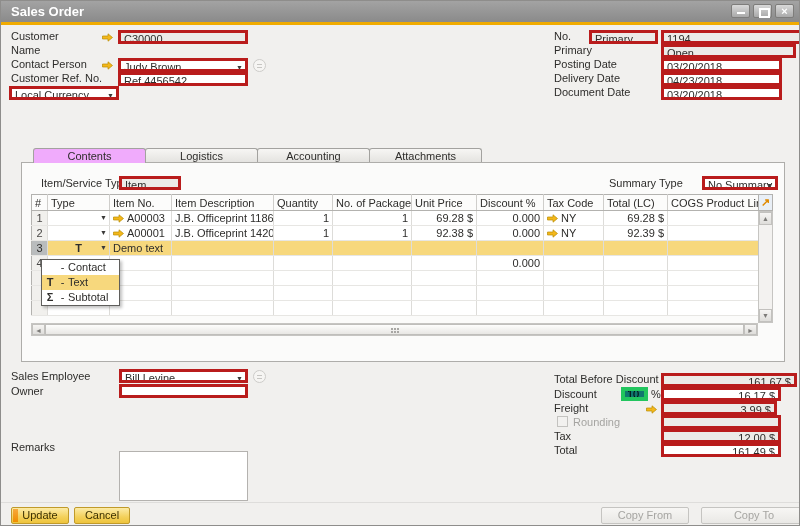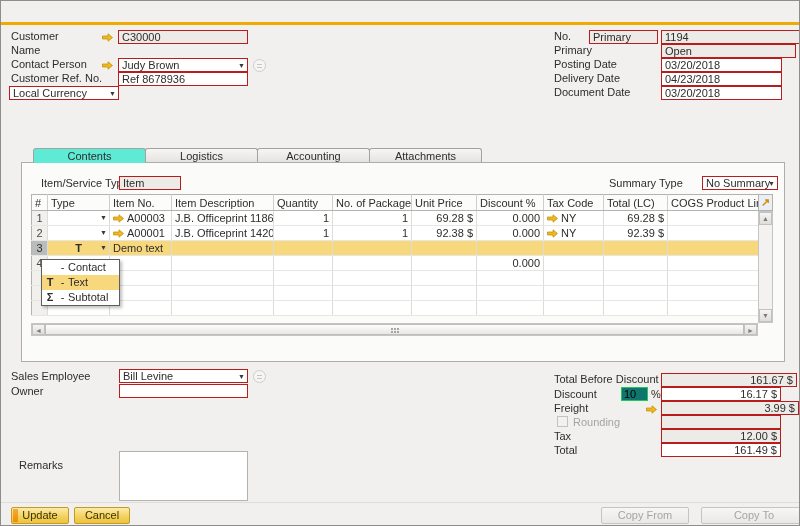--- a/index.html
+++ b/index.html
@@ -11,34 +11,34 @@
   .title{position:absolute;left:10px;top:0;line-height:21px;color:#ffffff;
        font-size:13px;font-weight:bold;}
   .winbtns{position:absolute;right:5px;top:3px;display:flex;gap:3px;}
   .wbtn{width:19px;height:14px;box-sizing:border-box;border:1px solid #7e7d7b;border-radius:2px;
        background:linear-gradient(#d9d9d9,#a9a9a9);position:relative;color:#fff;
        font-weight:bold;font-size:11px;text-align:center;line-height:12px;}
   .min-glyph{position:absolute;left:5px;bottom:3px;width:8px;height:2px;background:#fff;}
   .max-glyph{position:absolute;left:5px;top:3px;width:7px;height:6px;border:2px solid #fff;}
   .goldbar{position:absolute;left:0;top:21px;right:0;height:3px;background:#f0ab00;}
   .lbl{position:absolute;height:13px;line-height:13px;white-space:nowrap;}
-  .fld{position:absolute;height:14px;box-sizing:border-box;border:1px solid #b91c1c;
+  .fld{position:absolute;height:14px;box-sizing:border-box;border:3px solid #b91c1c;
        background:#fff;padding:0 3px;line-height:12px;white-space:nowrap;overflow:hidden;}
   .ro{background:#ecebe8;}
   .right{text-align:right;}
   .caret{position:absolute;right:2px;top:3px;font-size:7px;color:#3a3938;line-height:8px;}
   .circ{position:absolute;width:13px;height:13px;box-sizing:border-box;border:1px solid #cdccc9;
        border-radius:50%;background:#f6f5f3;}
   .circ::before,.circ::after{content:"";position:absolute;left:3px;width:5px;height:1px;background:#c7c6c3;}
   .circ::before{top:4px;} .circ::after{top:7px;}
   .tabs{position:absolute;left:32px;top:147px;display:flex;z-index:3;}
   .tab{width:113px;height:14px;box-sizing:border-box;border:1px solid #a3a29f;border-bottom:none;
        border-radius:3px 3px 0 0;background:linear-gradient(#f7f6f4,#e4e3e0);
        text-align:center;line-height:14px;margin-right:-1px;}
-  .tab.active{background:#5eead4;height:15px;z-index:4;position:relative;}
+  .tab.active{background:#f0abfc;height:15px;z-index:4;position:relative;}
   .panel{position:absolute;left:20px;top:161px;width:764px;height:200px;box-sizing:border-box;
        border:1px solid #aeadaa;background:#fbfbfa;}
   table.grid{position:absolute;left:30px;top:193px;width:727px;table-layout:fixed;
        border-collapse:collapse;font-size:11px;background:#fff;border:1px solid #b3b2af;}
   table.grid th{height:16px;box-sizing:border-box;border-right:1px solid #cfcecb;
        border-bottom:1px solid #b3b2af;background:#fcfcfb;font-weight:normal;text-align:left;
        padding:0 3px;white-space:nowrap;overflow:hidden;}
   table.grid td{height:15px;box-sizing:border-box;border-right:1px solid #dddcd9;
        border-bottom:1px solid #e7e6e3;padding:0 3px;white-space:nowrap;overflow:hidden;
        position:relative;}
@@ -76,28 +76,40 @@
   .sep{position:absolute;left:0;top:501px;right:0;height:1px;background:#dedddb;}
   .btn-y{position:absolute;height:17px;box-sizing:border-box;border:1px solid #c09a2a;border-radius:2px;
        background:linear-gradient(#fceba6,#f3d05a 60%,#eec43d);text-align:center;line-height:15px;
        color:#3c3100;overflow:hidden;}
   .btn-y .strip{position:absolute;left:1px;top:1px;bottom:1px;width:5px;
        background:linear-gradient(#f7a93b,#ef8d00);}
   .btn-g{position:absolute;height:17px;box-sizing:border-box;border:1px solid #c5c4c1;border-radius:2px;
        background:linear-gradient(#f7f6f4,#e9e8e5);color:#a6a5a2;text-align:center;line-height:15px;}
   textarea.rem{position:absolute;box-sizing:border-box;border:1px solid #b4b2af;background:#fff;
        resize:none;font-family:"Liberation Sans",sans-serif;font-size:11px;}
-  input.ifld{position:absolute;box-sizing:border-box;border:1px solid #22c55e;background:#0f766e;
+  input.ifld{position:absolute;box-sizing:border-box;border:4px solid #22c55e;background:#0f766e;
        height:14px;font-family:"Liberation Sans",sans-serif;font-size:11px;padding:0 2px;}
 </style>
 </head>
 <body>
 
 <div class="win">
 
+  <div class="titlebar">
+    <span class="title">Sales Order</span>
+    <span class="winbtns">
+      <span class="wbtn">
+          <span class="min-glyph"></span>
+        </span>
+      <span class="wbtn">
+          <span class="max-glyph"></span>
+        </span>
+      <span class="wbtn"><span>×</span></span>
+    </span>
+  </div>
   <div class="goldbar"></div>
 
   <div class="lbl" style="left:10px;top:29px;">Customer</div>
   <span class="larrow" style="position:absolute;left:101px;top:31px;"><svg width="11" height="9" viewBox="0 0 11 9">
         <path d="M0.5 3h5.5V0.8L10.5 4.5 6 8.2V6H0.5z" fill="#F3B71B" stroke="#B98C00" stroke-width="0.7"></path>
       </svg></span>
   <div class="fld ro" style="left:117px;top:29px;width:130px;">C30000</div>
 
   <div class="lbl" style="left:10px;top:43px;">Name</div>
 
@@ -105,21 +117,21 @@
   <span class="larrow" style="position:absolute;left:101px;top:59px;"><svg width="11" height="9" viewBox="0 0 11 9">
         <path d="M0.5 3h5.5V0.8L10.5 4.5 6 8.2V6H0.5z" fill="#F3B71B" stroke="#B98C00" stroke-width="0.7"></path>
       </svg></span>
   <div class="fld" style="left:117px;top:57px;width:130px;">
     <span>Judy Brown</span>
     <span class="caret">▼</span>
   </div>
   <span class="circ" style="left:252px;top:58px;"></span>
 
   <div class="lbl" style="left:10px;top:71px;">Customer Ref. No.</div>
-  <div class="fld" style="left:117px;top:71px;width:130px;">Ref 8678936</div>
+  <div class="fld" style="left:117px;top:71px;width:130px;">Ref 4456542</div>
 
   <div class="fld" style="left:8px;top:85px;width:110px;">
     <span>Local Currency</span>
     <span class="caret">▼</span>
   </div>
 
   <div class="lbl" style="left:553px;top:29px;">No.</div>
   <div class="fld ro" style="left:588px;top:29px;width:69px;">Primary</div>
   <div class="fld ro" style="left:660px;top:29px;width:154px;">1194</div>
 
@@ -325,36 +337,36 @@
   <div class="lbl" style="left:10px;top:369px;">Sales Employee</div>
   <div class="fld" style="left:118px;top:368px;width:129px;">
     <span>Bill Levine</span>
     <span class="caret">▼</span>
   </div>
   <span class="circ" style="left:252px;top:369px;"></span>
 
   <div class="lbl" style="left:10px;top:384px;">Owner</div>
   <div class="fld" style="left:118px;top:383px;width:129px;"></div>
 
-  <div class="lbl" style="left:10px;top:458px;margin-left:8px;">Remarks</div>
+  <div class="lbl" style="left:10px;top:440px;">Remarks</div>
   <textarea class="rem" style="left: 118px; top: 450px; width: 129px; height: 50px;"></textarea>
 
   <div class="lbl" style="left:553px;top:372px;">Total Before Discount</div>
   <div class="fld ro right" style="left:660px;top:372px;width:136px;">161.67 $</div>
 
   <div class="lbl" style="left:553px;top:387px;">Discount</div>
   <input class="ifld" style="left: 620px; top: 386px; width: 27px;" value="10">
   <div class="lbl" style="left:650px;top:387px;">%</div>
   <div class="fld right" style="left:660px;top:386px;width:120px;">16.17 $</div>
 
   <div class="lbl" style="left:553px;top:401px;">Freight</div>
   <span class="larrow" style="position:absolute;left:645px;top:403px;"><svg width="11" height="9" viewBox="0 0 11 9">
         <path d="M0.5 3h5.5V0.8L10.5 4.5 6 8.2V6H0.5z" fill="#F3B71B" stroke="#B98C00" stroke-width="0.7"></path>
       </svg></span>
-  <div class="fld ro right" style="left:660px;top:400px;width:138px;">3.99 $</div>
+  <div class="fld ro right" style="left:660px;top:400px;width:116px;">3.99 $</div>
 
   <span class="cb" style="left:556px;top:415px;"></span>
   <div class="lbl dislbl" style="left:572px;top:415px;">Rounding</div>
   <div class="fld ro right" style="left:660px;top:414px;width:120px;"></div>
 
   <div class="lbl" style="left:553px;top:429px;">Tax</div>
   <div class="fld ro right" style="left:660px;top:428px;width:120px;">12.00 $</div>
 
   <div class="lbl" style="left:553px;top:443px;">Total</div>
   <div class="fld right" style="left:660px;top:442px;width:120px;">161.49 $</div>

